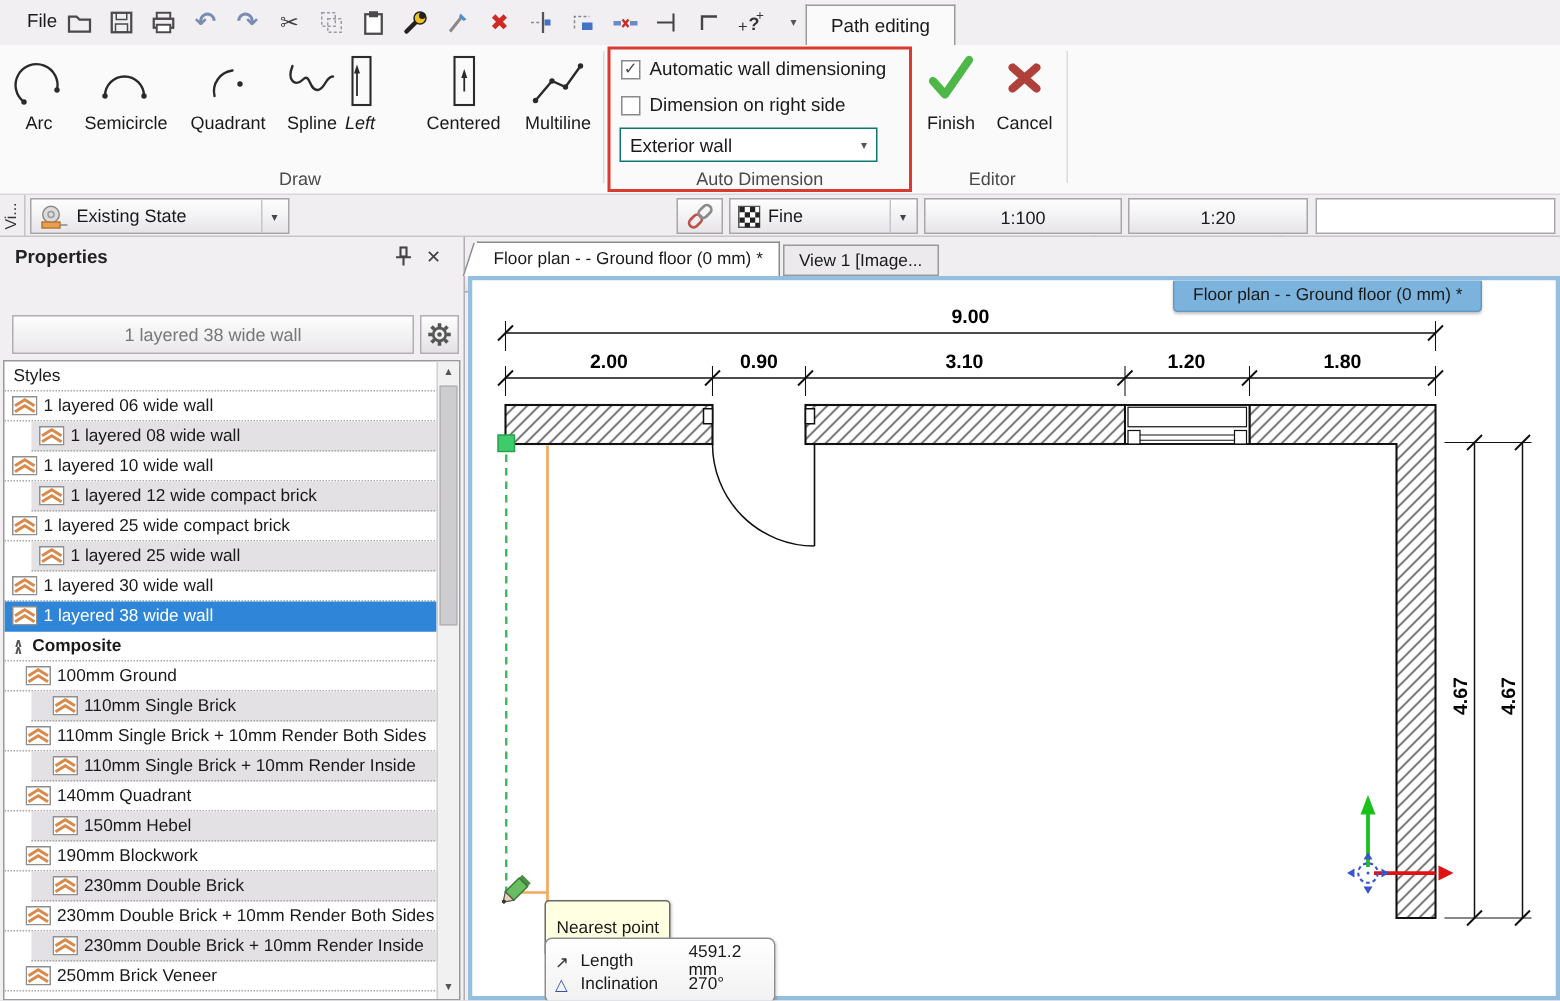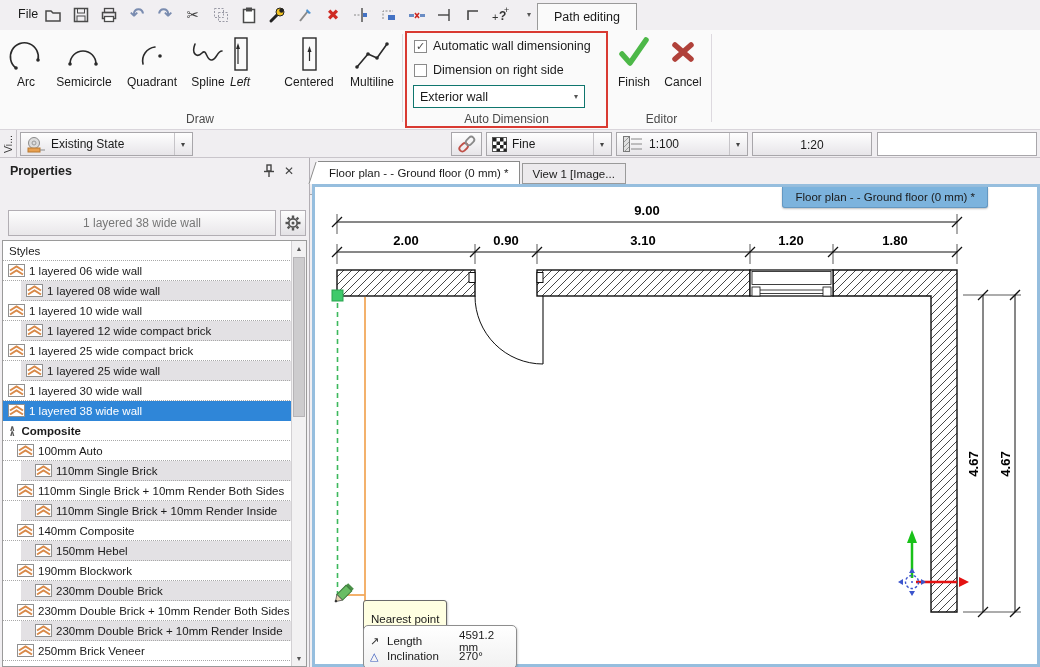--- a/index.html
+++ b/index.html
@@ -340,21 +340,21 @@
             <rect x="11.5" y="4.5" width="3" height="3.5"></rect>
             <rect x="1" y="8" width="3.5" height="3.5"></rect>
             <rect x="8" y="8" width="3.5" height="3.5"></rect>
             <rect x="4.5" y="11.5" width="3.5" height="3"></rect>
             <rect x="11.5" y="11.5" width="3" height="3"></rect>
           </g>
         </svg>
       <span>Fine</span>
       <span class="arr">▾</span>
     </div>
-    <div class="combo" style="left:616px;width:132px;">
+    <div class="combo" style="left:616px;width:132px;flex-direction:column;">
       <svg width="22" height="20">
           <rect x="1.5" y="2.5" width="6" height="15" fill="#e0e0e0" stroke="#777"></rect>
           <path d="M2,8 l5,-5 M2,13 l5,-5 M2,18 l5,-5" stroke="#888" stroke-width="0.8"></path>
           <line x1="9" y1="5" x2="20" y2="5" stroke="#888"></line>
           <line x1="9" y1="10" x2="20" y2="10" stroke="#888"></line>
           <line x1="9" y1="15" x2="20" y2="15" stroke="#888"></line>
         </svg>
       <span>1:100</span>
       <span class="arr">▾</span>
     </div>
@@ -455,21 +455,21 @@
           <span class="chev">
             <span>∧</span>
             <span>∧</span>
           </span>
           <span>Composite</span>
         </div>
       <div class="row indent">
           <svg class="wic" width="17" height="13">
             <use href="#wi"></use>
           </svg>
-          <span>100mm Auto</span>
+          <span>100mm Ground</span>
         </div>
       <div class="row indent alt">
           <svg class="wic" width="17" height="13">
             <use href="#wi"></use>
           </svg>
           <span>110mm Single  Brick</span>
         </div>
       <div class="row indent">
           <svg class="wic" width="17" height="13">
             <use href="#wi"></use>
@@ -479,21 +479,21 @@
       <div class="row indent alt">
           <svg class="wic" width="17" height="13">
             <use href="#wi"></use>
           </svg>
           <span>110mm Single  Brick + 10mm Render Inside</span>
         </div>
       <div class="row indent">
           <svg class="wic" width="17" height="13">
             <use href="#wi"></use>
           </svg>
-          <span>140mm Composite</span>
+          <span>140mm Quadrant</span>
         </div>
       <div class="row indent alt">
           <svg class="wic" width="17" height="13">
             <use href="#wi"></use>
           </svg>
           <span>150mm Hebel</span>
         </div>
       <div class="row indent">
           <svg class="wic" width="17" height="13">
             <use href="#wi"></use>

